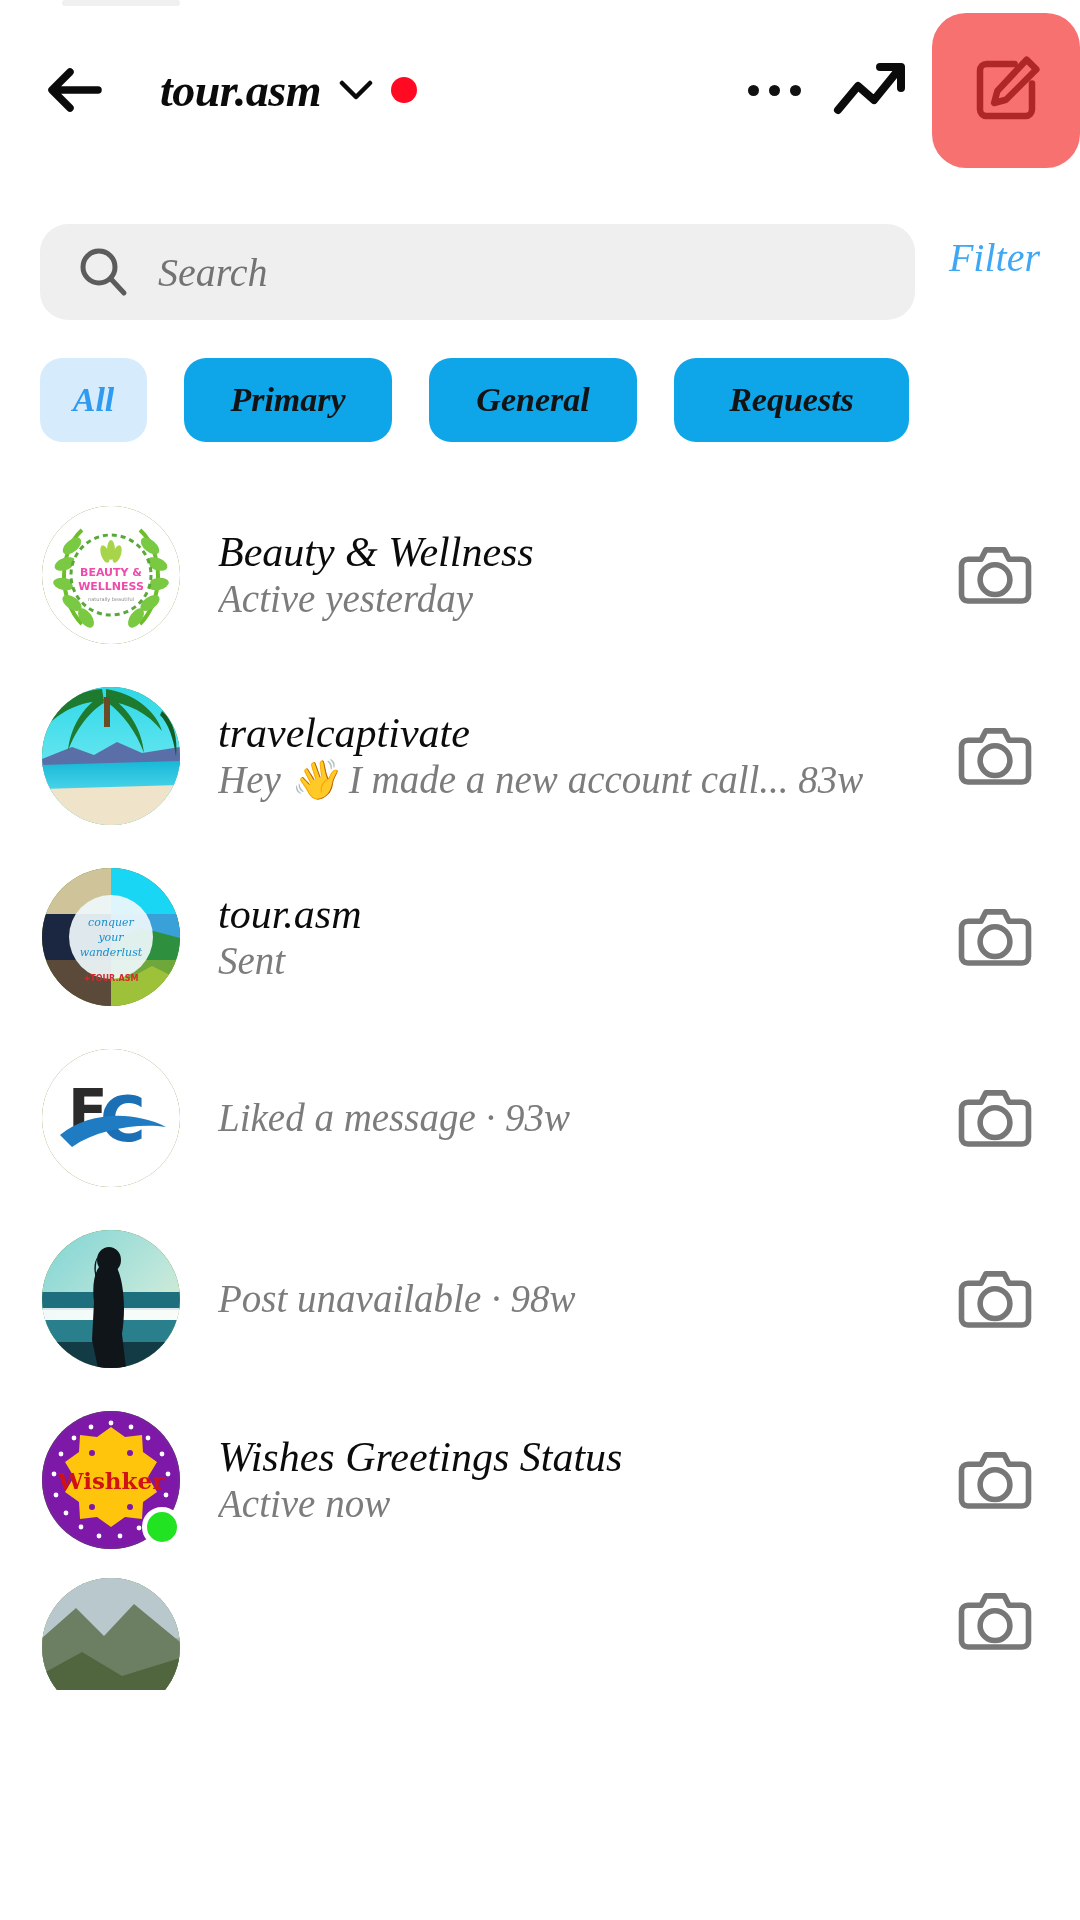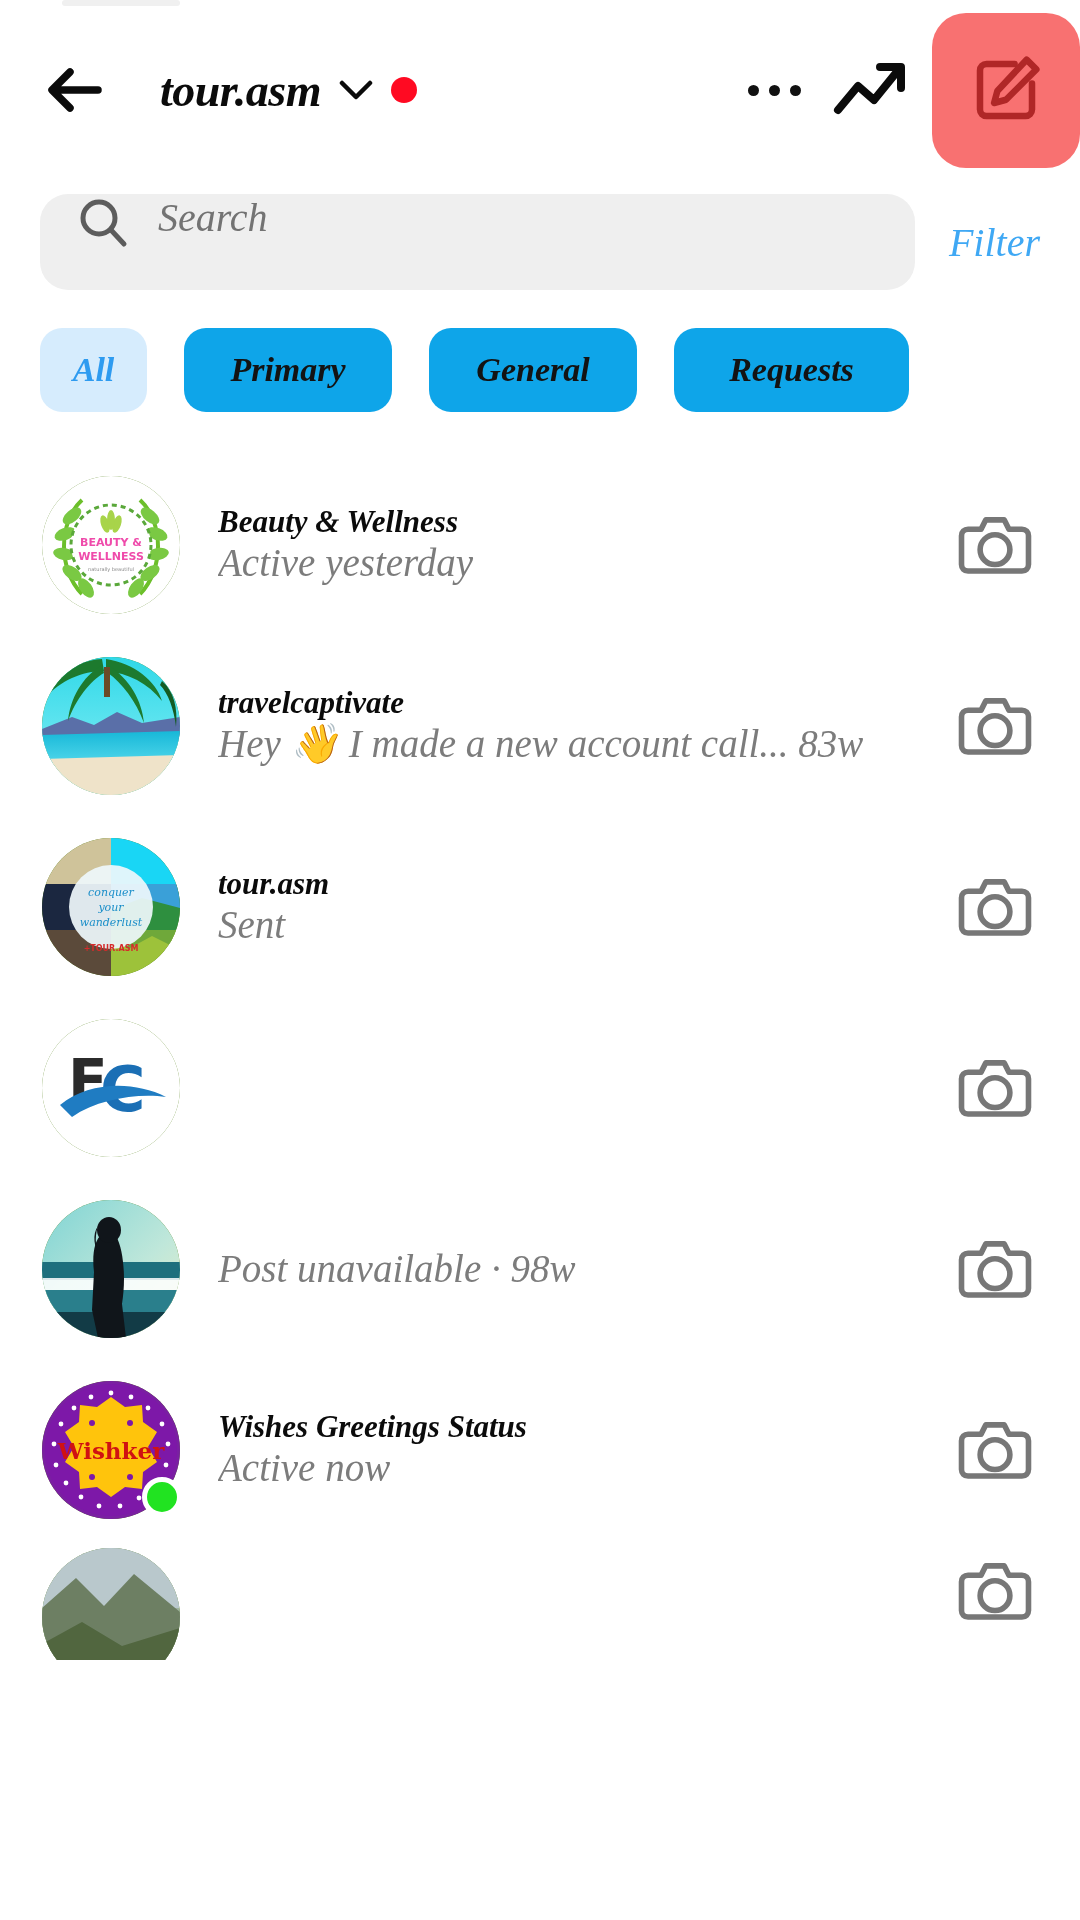--- a/index.html
+++ b/index.html
@@ -35,21 +35,21 @@
   .compose-btn {
     width: 148px; height: 155px; border-radius: 34px;
     background:#f87171; display:flex; align-items:center; justify-content:center;
     margin-right: 0px; margin-left: 8px; cursor:pointer;
   }
 
   
   .search-row { display:flex; align-items:center; padding: 24px 40px 0 40px; }
   .search-box {
     flex: 1 1 auto; height: 96px; background:#efefef; border-radius: 28px;
-    display:flex; align-items:flex-start; padding: 0 34px; cursor:text;
+    display:flex; align-items:center; padding: 0 34px; cursor:text;margin-top:30px;
   }
   .search-placeholder { font-size: 40px; font-style: italic; color:#737373; margin-left: 26px; }
   .filter-link { font-size: 40px; font-style: italic; color:#3fa8f4; margin-left: 34px; white-space:nowrap; cursor:pointer; }
 
   
   .tabs { display:flex; gap: 37px; padding: 38px 40px 0 40px; }
   .tab {
     height: 84px; border-radius: 22px; background:#0ea5e9;
     display:flex; align-items:center; justify-content:center;
     font-size: 34px; font-style: italic; font-weight:600; color:#131313;
@@ -66,21 +66,21 @@
   .row { display:flex; align-items:center; height: 181px; padding: 0 42px 0 42px; cursor:pointer; position:relative; }
   .avatar-wrap { position:relative; width: 138px; height: 138px; flex:0 0 auto; }
   .avatar { width: 138px; height: 138px; border-radius: 50%; overflow:hidden; position:relative; background:#4d7c0f; }
   .avatar svg { display:block; width:100%; height:100%; }
   .online-dot {
     position:absolute; right: -2px; bottom: 2px;
     width: 40px; height: 40px; border-radius:50%;
     background:#21e321; border: 5px solid #fff;
   }
   .row-text { flex: 1 1 auto; margin-left: 38px; min-width:0; }
-  .row-title { font-size: 31px; font-weight:700; font-style: italic; color:#0b0b0b; white-space:nowrap; overflow:hidden; }
+  .row-title { font-size: 42px; font-weight:400; font-style: italic; color:#0b0b0b; white-space:nowrap; overflow:hidden; }
   .row-sub { font-size: 39px; font-style: italic; color:#7c7c7c; white-space:nowrap; overflow:hidden; }
   .cam-btn { width: 86px; height:86px; flex:0 0 auto; display:flex; align-items:center; justify-content:center; cursor:pointer; }
 
   .row.partial { height: 120px; overflow:hidden; align-items:flex-start; padding-top: 8px; }
 </style>
 </head>
 <body>
 
 <div class="screen">
 
@@ -276,20 +276,21 @@
         <div class="avatar">
           <svg viewBox="0 0 138 138">
             <rect width="138" height="138" fill="#ffffff"></rect>
             <text x="26" y="82" font-family="DejaVu Sans, sans-serif" font-size="58" font-weight="bold" fill="#2b2b2b">F</text>
             <text x="58" y="92" font-family="DejaVu Sans, sans-serif" font-size="62" font-weight="bold" fill="#1b6fb5">C</text>
             <path d="M18 86 C48 62 92 62 124 78 C96 74 56 80 30 98 Z" fill="#1f7cc2"></path>
           </svg>
         </div>
       </div>
       <div class="row-text">
+        <div class="row-sub">Liked a message · 93w</div>
       </div>
       <div class="cam-btn">
         <svg viewBox="0 0 86 86" width="80" height="80">
           <path d="M14 26 H28 L33 16 H53 L58 26 H72 C76 26 79 29 79 33 V64 C79 68 76 71 72 71 H14 C10 71 7 68 7 64 V33 C7 29 10 26 14 26 Z" fill="none" stroke="#777" stroke-width="6" stroke-linejoin="round"></path>
           <circle cx="43" cy="48" r="16" fill="none" stroke="#777" stroke-width="6"></circle>
         </svg>
       </div>
     </div>
 
     <div class="row">

